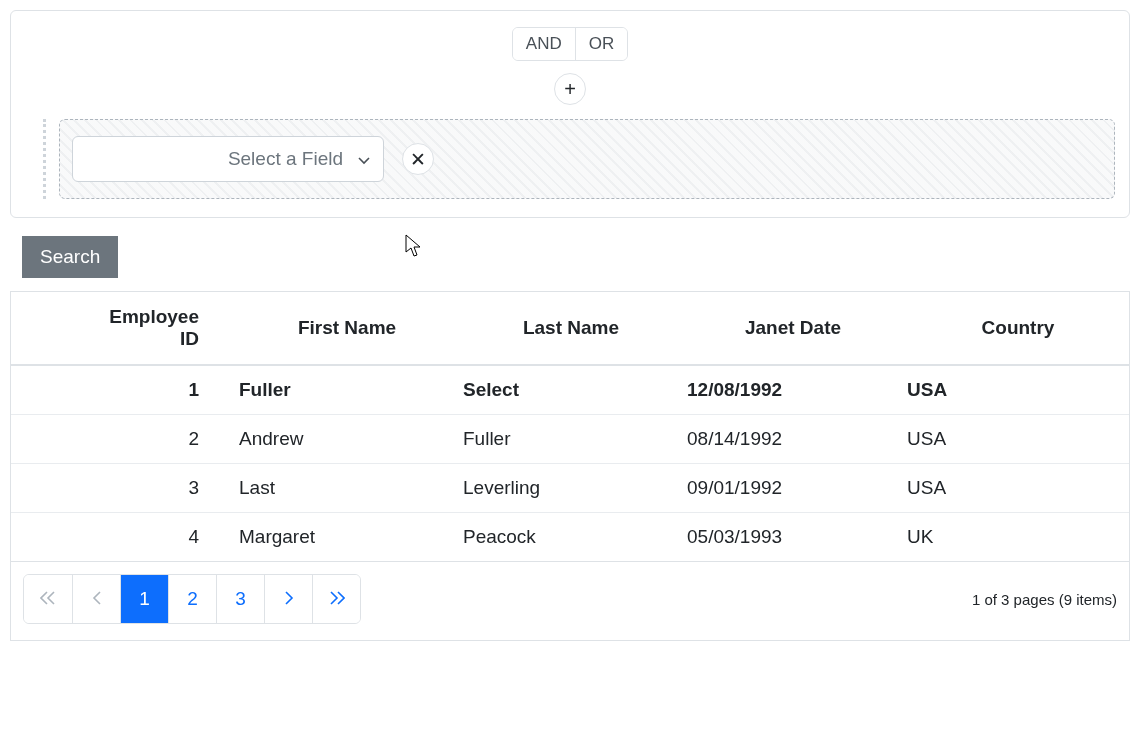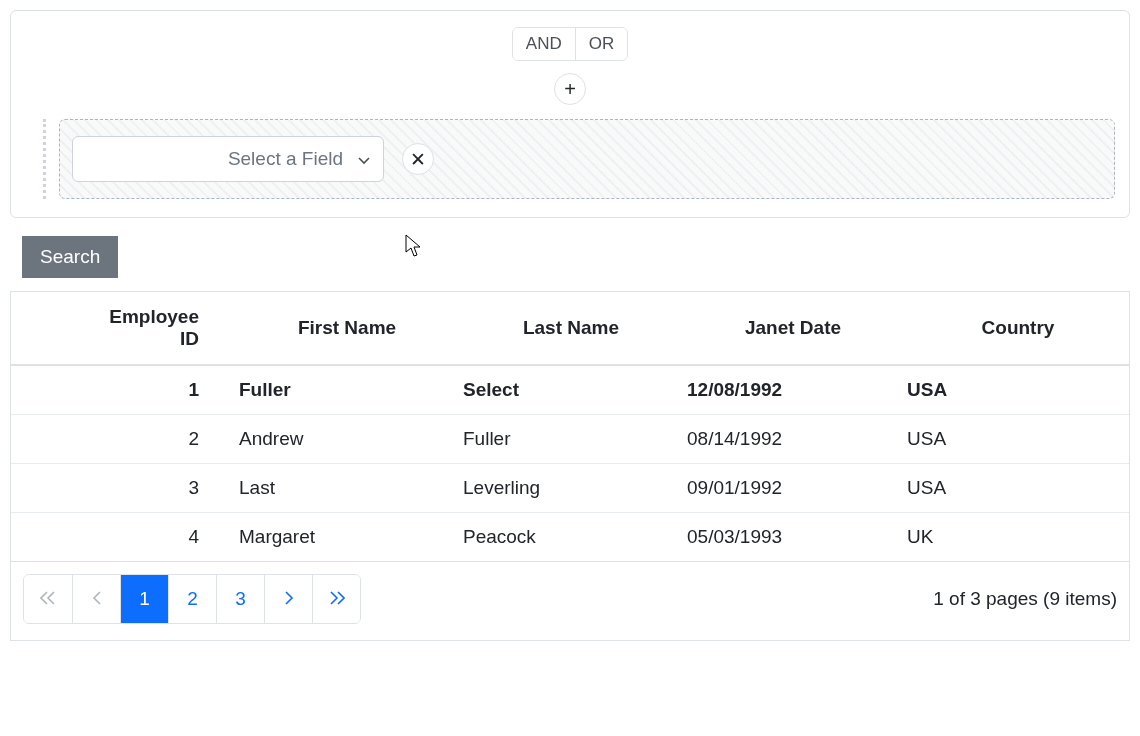--- a/index.html
+++ b/index.html
@@ -202,21 +202,21 @@
     border: none;
     border-left: 1px solid #dee2e6;
     color: #0d6efd;
     font-size: 19px;
     cursor: pointer;
     font-family: inherit;
   }
   .pager-btn:first-child { border-left: none; }
   .pager-btn.disabled { color: #adb5bd; cursor: default; }
   .pager-btn.active { background: #0d6efd; color: #fff; }
-  .pager-summary { font-size: 19px; color: #212529; }
+  .pager-summary { font-size: 15px; color: #212529; }
 
   .cursor {
     position: absolute;
     left: 405px;
     top: 234px;
     pointer-events: none;
   }
 </style>
 </head>
 <body>

